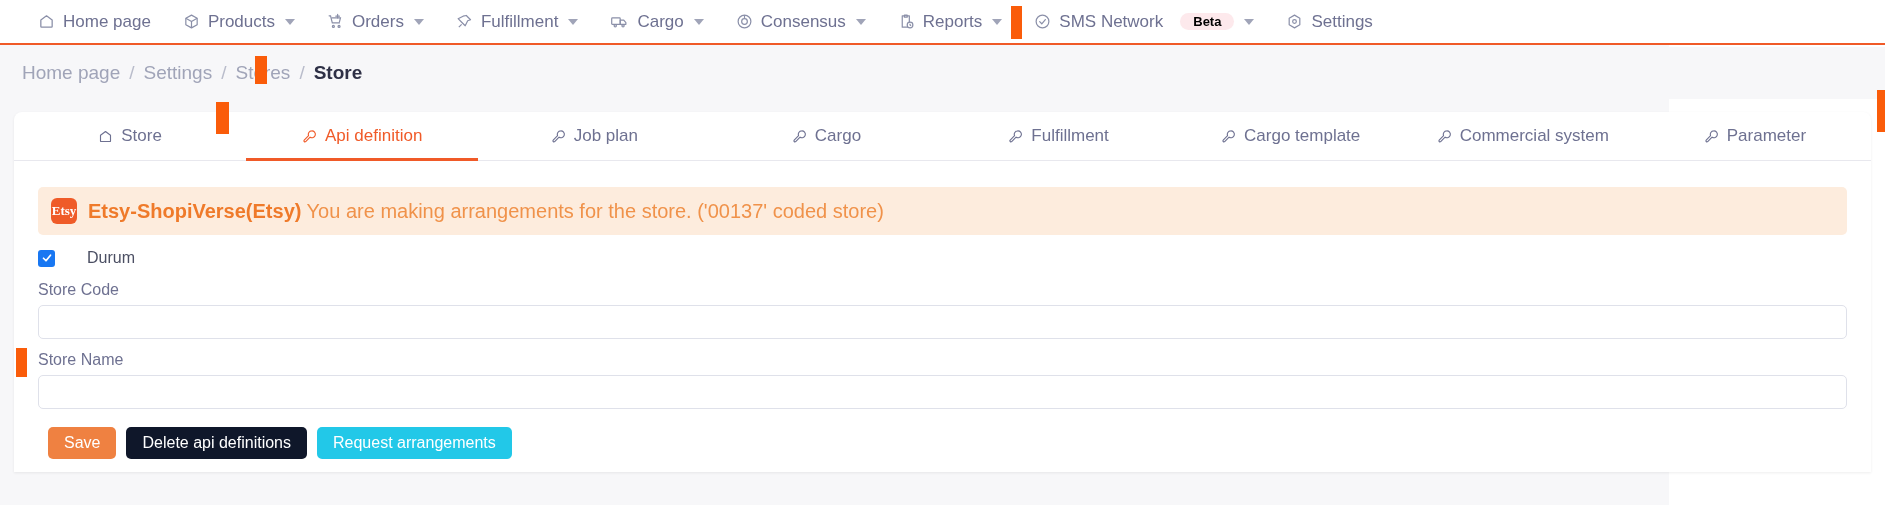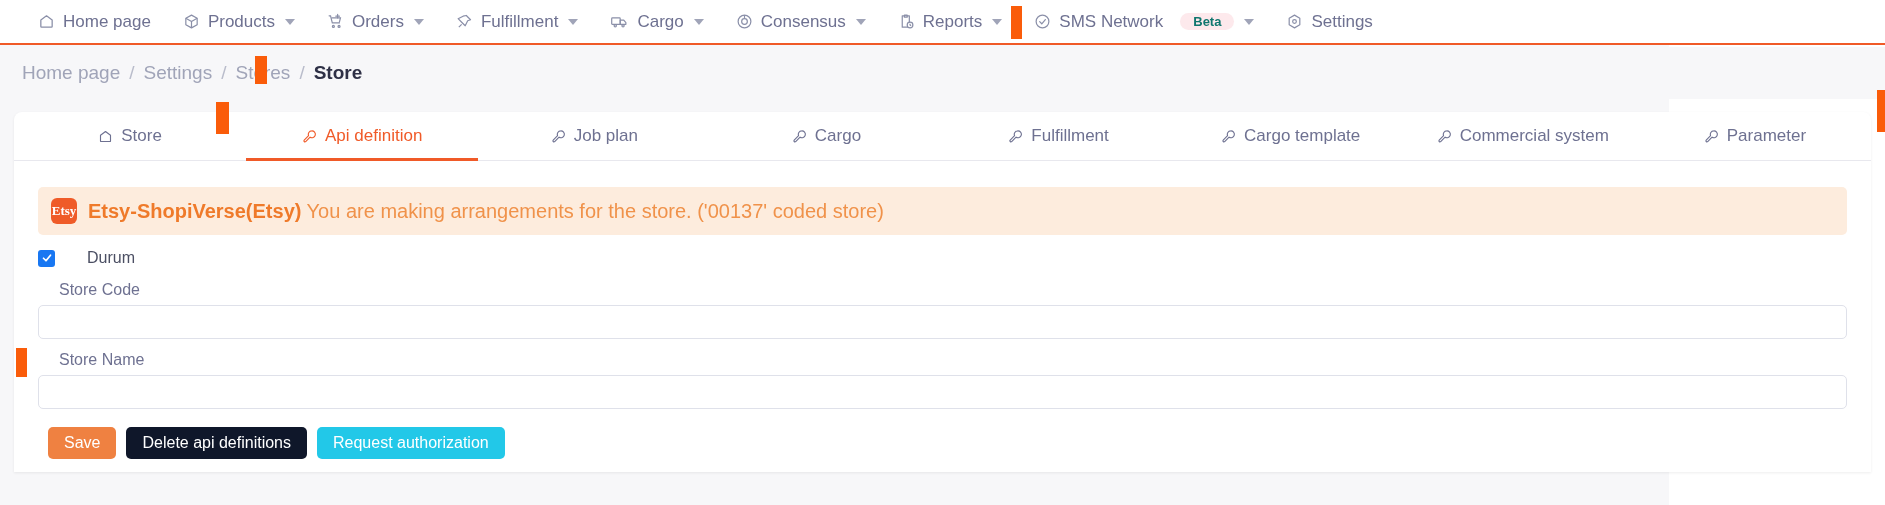--- a/index.html
+++ b/index.html
@@ -26,21 +26,21 @@
     color: #6e7191; font-size: 17px; white-space: nowrap;
     cursor: pointer;
   }
   .nav-item .ico { display: flex; align-items: center; color: #8a8fa8; }
   .nav-item .caret {
     display: inline-block; width: 0; height: 0; margin-left: 2px;
     border-left: 5px solid transparent; border-right: 5px solid transparent;
     border-top: 6px solid #a0a4b8;
   }
   .beta-badge {
-    background: #fde9ec; color: #0f766e; font-size: 13px; font-weight: bold;
+    background: #fde9ec; color: #000000; font-size: 13px; font-weight: bold;
     border-radius: 11px; padding: 1px 13px; margin-left: 9px;
   }
 
   
   .breadcrumb {
     position: absolute; top: 47px; left: 0; width: 1885px; height: 52px;
     display: flex; align-items: center; padding-left: 22px;
     font-size: 19px; color: #a0a4b8; background: #f7f7f9;
   }
   .crumb { cursor: pointer; }
@@ -94,21 +94,21 @@
   .check-row { display: flex; align-items: center; margin-bottom: 14px; gap: 28px; }
   .chk {
     width: 17px; height: 17px; border-radius: 3px; background: #1877f2;
     display: flex; align-items: center; justify-content: center; flex: none;
     cursor: pointer;
   }
   .chk svg { display: block; }
   .check-label { font-size: 16px; color: #4b4f63; margin-left: 4px; }
 
   .field { margin-bottom: 12px; }
-  .field-label { font-size: 16px; color: #6e7191; margin-bottom: 6px; display: block; margin-left: 21px; }
+  .field-label { font-size: 16px; color: #6e7191; margin-bottom: 6px; display: block; }
   .field-input {
     width: 100%; height: 34px; border: 1px solid #dfe1ea;
     border-radius: 5px; background: #fff; outline: none;
     font-size: 15px; color: #2e3046; padding: 0 10px;
     font-family: "Liberation Sans", sans-serif;
   }
 
   .btn-row { display: flex; gap: 10px; margin-top: 18px; padding-left: 10px; }
   .btn {
     border: none; border-radius: 5px; color: #ffffff;
@@ -339,21 +339,21 @@
       </div>
 
       <div class="field">
         <span class="field-label">Store Name</span>
         <input class="field-input" type="text" value="" style="">
       </div>
 
       <div class="btn-row">
         <button class="btn save">Save</button>
         <button class="btn delete">Delete api definitions</button>
-        <button class="btn request">Request authorization</button>
+        <button class="btn request">Request arrangements</button>
       </div>
     </div>
   </div>
 
   <div class="marker" style="left:1011px; top:6px; width:11px; height:33px;"></div>
   <div class="marker" style="left:255px; top:56px; width:12px; height:28px;"></div>
   <div class="marker" style="left:216px; top:102px; width:13px; height:32px;"></div>
   <div class="marker" style="left:1877px; top:90px; width:11px; height:42px;"></div>
   <div class="marker" style="left:16px; top:348px; width:11px; height:29px;"></div>
 

